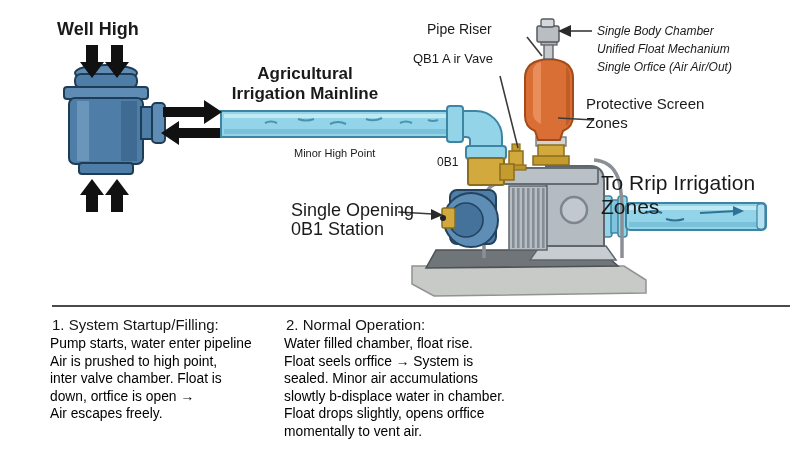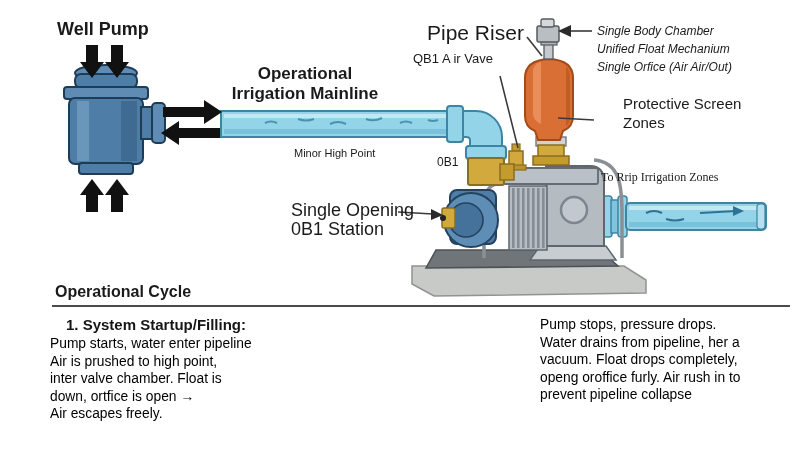--- a/index.html
+++ b/index.html
@@ -6,31 +6,31 @@
   .stage{
     position:relative;width:800px;height:451px;background:#ffffff;overflow:hidden;
     font-family:"Liberation Sans",sans-serif;color:#1a1a1a;
   }
   .diagram-svg{position:absolute;left:0;top:0;}
   .label{position:absolute;white-space:pre-line;color:#1a1a1a;line-height:1.16;}
   .lb-bold{font-weight:bold;}
   .lb-well{left:57px;top:19px;font-size:18px;}
   .lb-mainline{left:226px;top:64px;width:158px;font-size:17px;text-align:center;line-height:20px;}
   .lb-minor{left:294px;top:147px;font-size:11px;}
-  .lb-riser{left:427px;top:21px;font-size:21px;}
+  .lb-riser{left:427px;top:21px;font-size:14px;}
   .lb-qb1{left:413px;top:51px;font-size:13px;}
   .lb-ob1{left:437px;top:156px;font-size:12px;}
   .lb-body{left:597px;top:22px;font-size:12px;line-height:18.2px;font-style:italic;}
-  .lb-screen{left:623px;top:94px;font-size:15px;line-height:19px;}
-  .lb-drip{left:601px;top:171px;font-size:12px;font-family:Liberation Serif, serif;}
+  .lb-screen{left:586px;top:94px;font-size:15px;line-height:19px;}
+  .lb-drip{left:601px;top:171px;font-size:21px;}
   .lb-opening{left:291px;top:201px;font-size:18px;line-height:19px;}
   .cycle-title{position:absolute;left:55px;top:283px;font-size:16px;font-weight:bold;}
   .cycle-rule{position:absolute;left:52px;top:305px;width:738px;height:2px;background:#4a4a4a;}
   .col{position:absolute;top:316px;}
-  .col h4{margin:0 0 2px 16px;font-size:15px;font-weight:bold;color:#161616;}
+  .col h4{margin:0 0 2px 2px;font-size:15px;font-weight:normal;color:#161616;}
   .col p{margin:0;font-size:13.8px;line-height:17.6px;white-space:pre-line;color:#000000;}
   .col1{left:50px;width:232px;}
   .col2{left:284px;width:255px;}
   .col3{left:540px;width:254px;}
 </style>
 </head>
 <body>
 
 <div class="stage">
 
@@ -151,48 +151,51 @@
       <path d="M500,76 L518,148"></path>
       <path d="M527,37 L542,56"></path>
       <path d="M592,31 L570,31"></path>
       <path d="M594,120 L558,118"></path>
       <path d="M398,212 L433,214"></path>
     </g>
     <polygon points="558,31 571,25 571,37" fill="#2a2a2a"></polygon>
     <polygon points="443,215 431,209 431,220" fill="#2a2a2a"></polygon>
   </svg>
 
-  <div class="label lb-bold lb-well">Well Pump</div>
-  <div class="label lb-bold lb-mainline">Operational
+  <div class="label lb-bold lb-well">Well High</div>
+  <div class="label lb-bold lb-mainline">Agricultural
 Irrigation Mainline</div>
   <div class="label lb-minor">Minor High Point</div>
   <div class="label lb-riser">Pipe Riser</div>
   <div class="label lb-qb1">QB1 A ir  Vave</div>
   <div class="label lb-ob1">0B1</div>
   <div class="label lb-body">Single Body Chamber
 Unified Float Mechanium
 Single Orfice (Air Air/Out)</div>
   <div class="label lb-screen">Protective Screen
 Zones</div>
   <div class="label lb-drip">To Rrip Irrigation Zones</div>
   <div class="label lb-opening">Single Opening
 0B1 Station</div>
 
-  <div class="cycle-title">Operational Cycle</div>
   <div class="cycle-rule"></div>
 
   <div class="col col1">
     <h4>1. System Startup/Filling:</h4>
     <p>Pump starts, water enter pipeline
 Air is prushed to high point,
 inter valve chamber. Float is
 down, ortfice is open →
 Air escapes freely.</p>
   </div>
+  <div class="col col2">
+    <h4>2. Normal Operation:</h4>
+    <p>Water filled chamber, float rise.
+Float seels orffice → System is
+sealed. Minor air accumulations
+slowtly b-displace water in chamber.
+Float drops slightly, opens orffice
+momentally to vent air.</p>
+  </div>
   <div class="col col3">
-    <p>Pump stops, pressure drops.
-Water drains from pipeline, her a
-vacuum. Float drops completely,
-openg oroffice furly. Air rush in to
- prevent pipeline collapse</p>
   </div>
 
 </div>
 
 </body></html>

